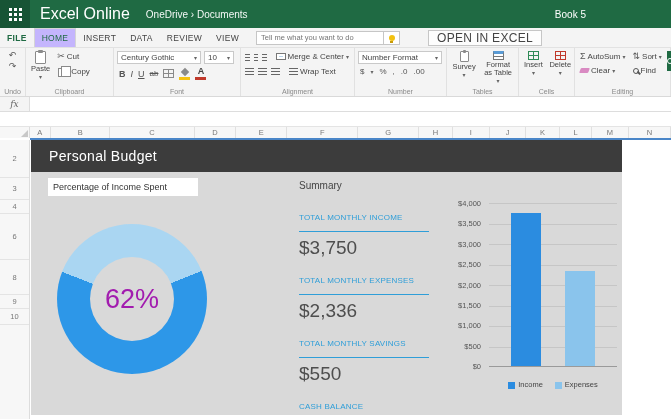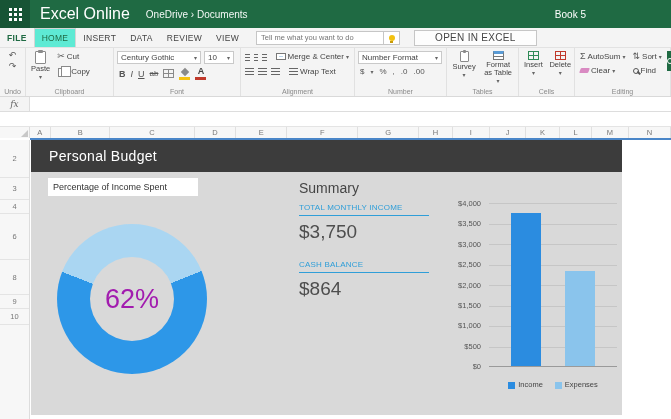--- a/index.html
+++ b/index.html
@@ -14,27 +14,27 @@
   .waffle-grid::before{content:"";position:absolute;width:3px;height:3px;background:#fff;
     box-shadow:5px 0 #fff,10px 0 #fff,0 5px #fff,5px 5px #fff,10px 5px #fff,0 10px #fff,5px 10px #fff,10px 10px #fff}
   .app-name{font-size:16px;margin-left:10px}
   .breadcrumb{font-size:10px;margin-left:16px;opacity:.95;cursor:pointer}
   .doc-title{margin-left:auto;margin-right:85px;font-size:10px;cursor:pointer}
 
   
   .tabrow{position:absolute;top:28px;left:0;right:0;height:20px;background:#f4f4f4;display:flex;align-items:center;border-bottom:1px solid #e2e2e2}
   .tab{font-size:8.5px;color:#444;padding:0 7px;height:100%;display:flex;align-items:center;cursor:pointer;letter-spacing:.3px}
   .tab.file{color:#1f6a43;font-weight:bold}
-  .tab.active{background:#5eead4;color:#1f6a43;border:1px solid #d5d5d5;border-bottom:none}
+  .tab.active{background:#c4b5fd;color:#1f6a43;border:1px solid #d5d5d5;border-bottom:none}
   .tellme{margin-left:10px;display:flex;align-items:center;height:14px}
   .tellme input{width:128px;height:14px;border:1px solid #c6c6c6;font-size:7.5px;padding:0 4px;color:#666;outline:none;font-family:Liberation Sans, sans-serif;background:#fff}
   .bulb-btn{width:16px;height:14px;border:1px solid #c6c6c6;border-left:none;display:flex;align-items:center;justify-content:center;background:#fff}
   .bulb{width:6px;height:6px;border-radius:50%;background:#f2c110;position:relative}
   .bulb::after{content:"";position:absolute;left:1.5px;top:6px;width:3px;height:2px;background:#c79a0a}
-  .open-excel{margin-left:14px;height:16px;border:1px solid #c6c6c6;background:#fdfdfd;font-size:10px;color:#444;padding:0 20px;letter-spacing:.3px;font-family:inherit;cursor:pointer}
+  .open-excel{margin-left:28px;height:16px;border:1px solid #c6c6c6;background:#fdfdfd;font-size:12px;color:#444;padding:0 8px;letter-spacing:.3px;font-family:inherit;cursor:pointer}
 
   
   .ribbon{position:absolute;top:48px;left:0;right:0;height:49px;background:#f4f4f4;border-bottom:1px solid #d9d9d9;display:flex}
   .group{position:relative;border-right:1px solid #e1e1e1;padding:3px 3px 11px;display:flex;gap:3px}
   .glabel{position:absolute;bottom:1px;left:0;right:0;text-align:center;font-size:7px;color:#8a8a8a}
   .gcol{display:flex;flex-direction:column;justify-content:flex-start;gap:3px}
   .btn{display:flex;align-items:center;gap:2px;font-size:8px;color:#444;cursor:pointer;padding:1px 2px;white-space:nowrap}
   .bigbtn{display:flex;flex-direction:column;align-items:center;justify-content:flex-start;font-size:7.5px;color:#444;cursor:pointer;gap:1px;padding:0 2px;text-align:center;line-height:1.1}
   .caret{font-size:6px;color:#666}
   .ic{font-size:9px;color:#555;line-height:1}
@@ -103,23 +103,23 @@
   .rowheaders{position:absolute;left:0;top:0;bottom:0;width:30px;background:#f7f7f7;border-right:1px solid #ddd;display:flex;flex-direction:column;font-size:7.5px;color:#777}
   .row{display:flex;align-items:center;justify-content:center;border-bottom:1px solid #e4e4e4;cursor:pointer}
   .r0{height:38px}.r1{height:22px}.r2{height:14px}.r3{height:46px}.r4{height:35px}.r5{height:14px}.r6{height:16px}
   .sheet{position:absolute;left:31px;top:0;width:591px;height:275px;background:#d9d9d9}
   .banner{height:32px;background:#3c3c3c;color:#fff;display:flex;align-items:center;padding-left:18px;font-size:14px;letter-spacing:.3px}
   .spent-label{position:absolute;left:17px;top:38px;width:150px;height:18px;background:#fff;font-size:9px;color:#333;display:flex;align-items:center;padding-left:5px}
   .donut{position:absolute;left:26px;top:84px;width:150px;height:150px;border-radius:50%;cursor:pointer}
   .donut-hole{position:absolute;inset:33px;background:#d9d9d9;border-radius:50%;display:flex;align-items:center;justify-content:center}
   .donut-pct{font-size:27px;color:#a21caf}
   .summary{position:absolute;left:268px;top:40px;width:150px}
-  .s-head{font-size:14px;color:#454545;margin-bottom:7px}
+  .s-head{font-size:10px;color:#454545;margin-bottom:22px}
   .s-item{margin-bottom:17px}
-  .s-label{font-size:8px;color:#2f9ed8;letter-spacing:.2px;border-bottom:1px solid #2f9ed8;padding-bottom:3px;width:130px}
+  .s-label{font-size:8px;color:#2f9ed8;letter-spacing:.2px;border-bottom:1px solid #2f9ed8;padding-bottom:9px;width:130px}
   .s-value{font-size:19px;color:#4e4e4e;margin-top:5px}
   .yticks{position:absolute;left:398px;top:59px;width:52px;height:172px;display:flex;flex-direction:column;justify-content:space-between;align-items:flex-end;font-size:7.5px;color:#555}
   .plot{position:absolute;left:458px;top:63px;width:128px;height:164px;border-bottom:1px solid #9a9a9a;
     background-image:repeating-linear-gradient(to bottom,#c6c6c6 0,#c6c6c6 1px,transparent 1px,transparent 20.5px);
     display:flex;align-items:flex-end;justify-content:center;gap:24px}
   .bar{width:30px;cursor:pointer}
   .legend{position:absolute;left:448px;top:240px;width:148px;display:flex;justify-content:center;gap:12px;font-size:7.5px;color:#444;align-items:center}
   .lg{display:flex;align-items:flex-end;cursor:pointer}
   .sw{display:inline-block;width:7px;height:7px;margin-right:3px}
 </style>
@@ -362,20 +362,28 @@
         </div>
       </div>
 
       <div class="summary">
         <div class="s-head">Summary</div>
         <div class="s-item">
           <div class="s-label">TOTAL MONTHLY INCOME</div>
           <div class="s-value">$3,750</div>
         </div>
         <div class="s-item">
+          <div class="s-label">TOTAL MONTHLY EXPENSES</div>
+          <div class="s-value">$2,336</div>
+        </div>
+        <div class="s-item">
+          <div class="s-label">TOTAL MONTHLY SAVINGS</div>
+          <div class="s-value">$550</div>
+        </div>
+        <div class="s-item">
           <div class="s-label">CASH BALANCE</div>
           <div class="s-value">$864</div>
         </div>
       </div>
 
       <div class="yticks">
         <span>$4,000</span>
         <span>$3,500</span>
         <span>$3,000</span>
         <span>$2,500</span>

